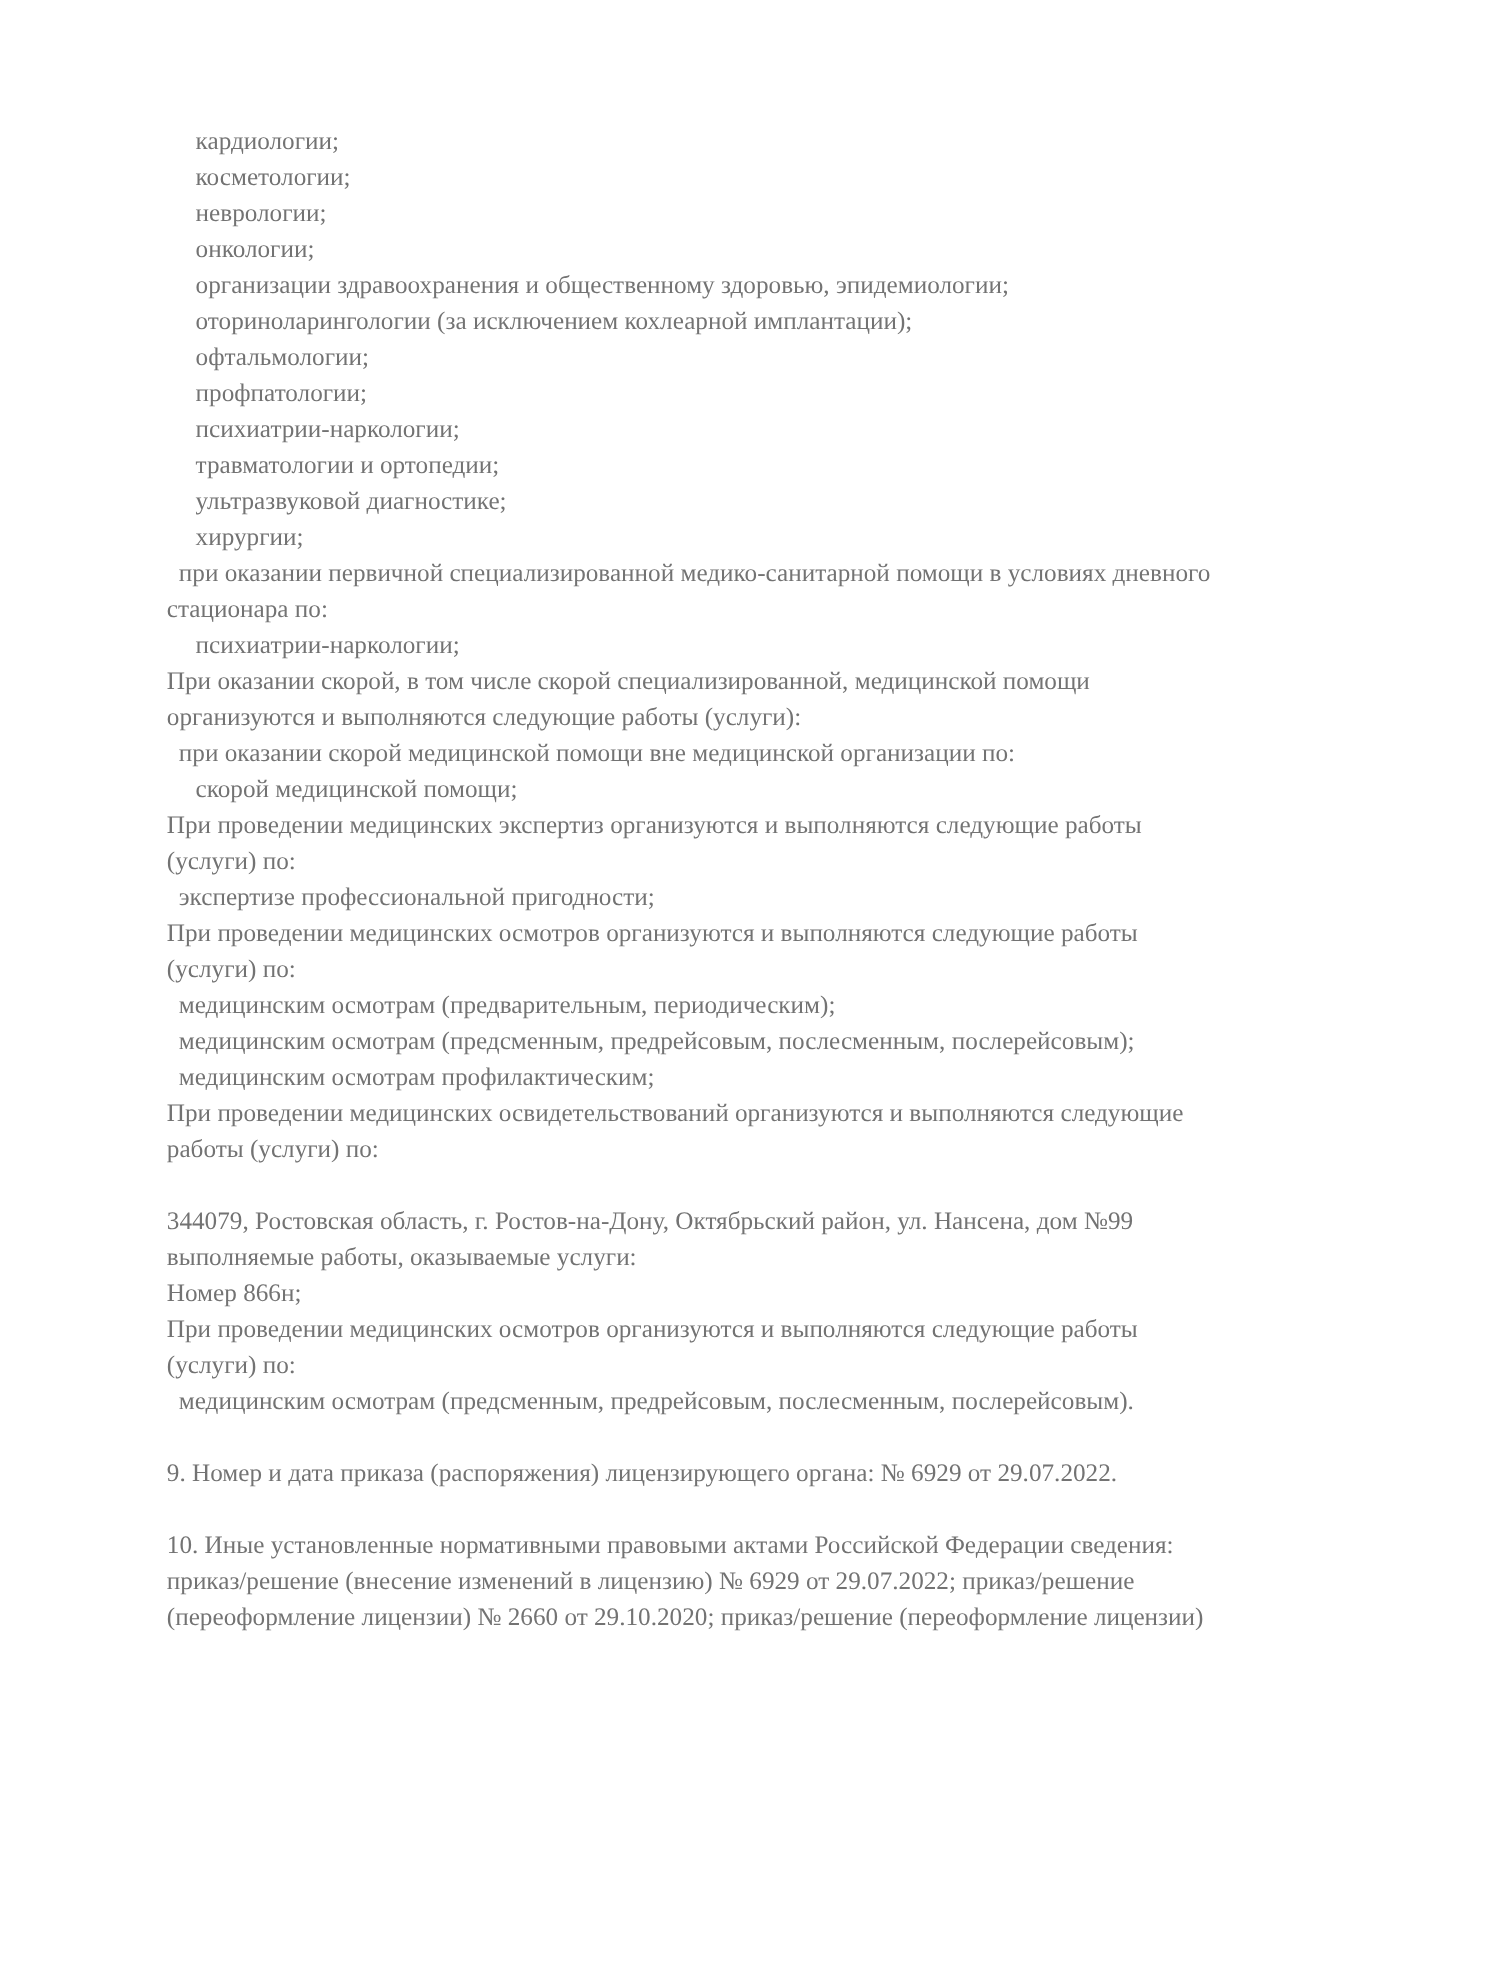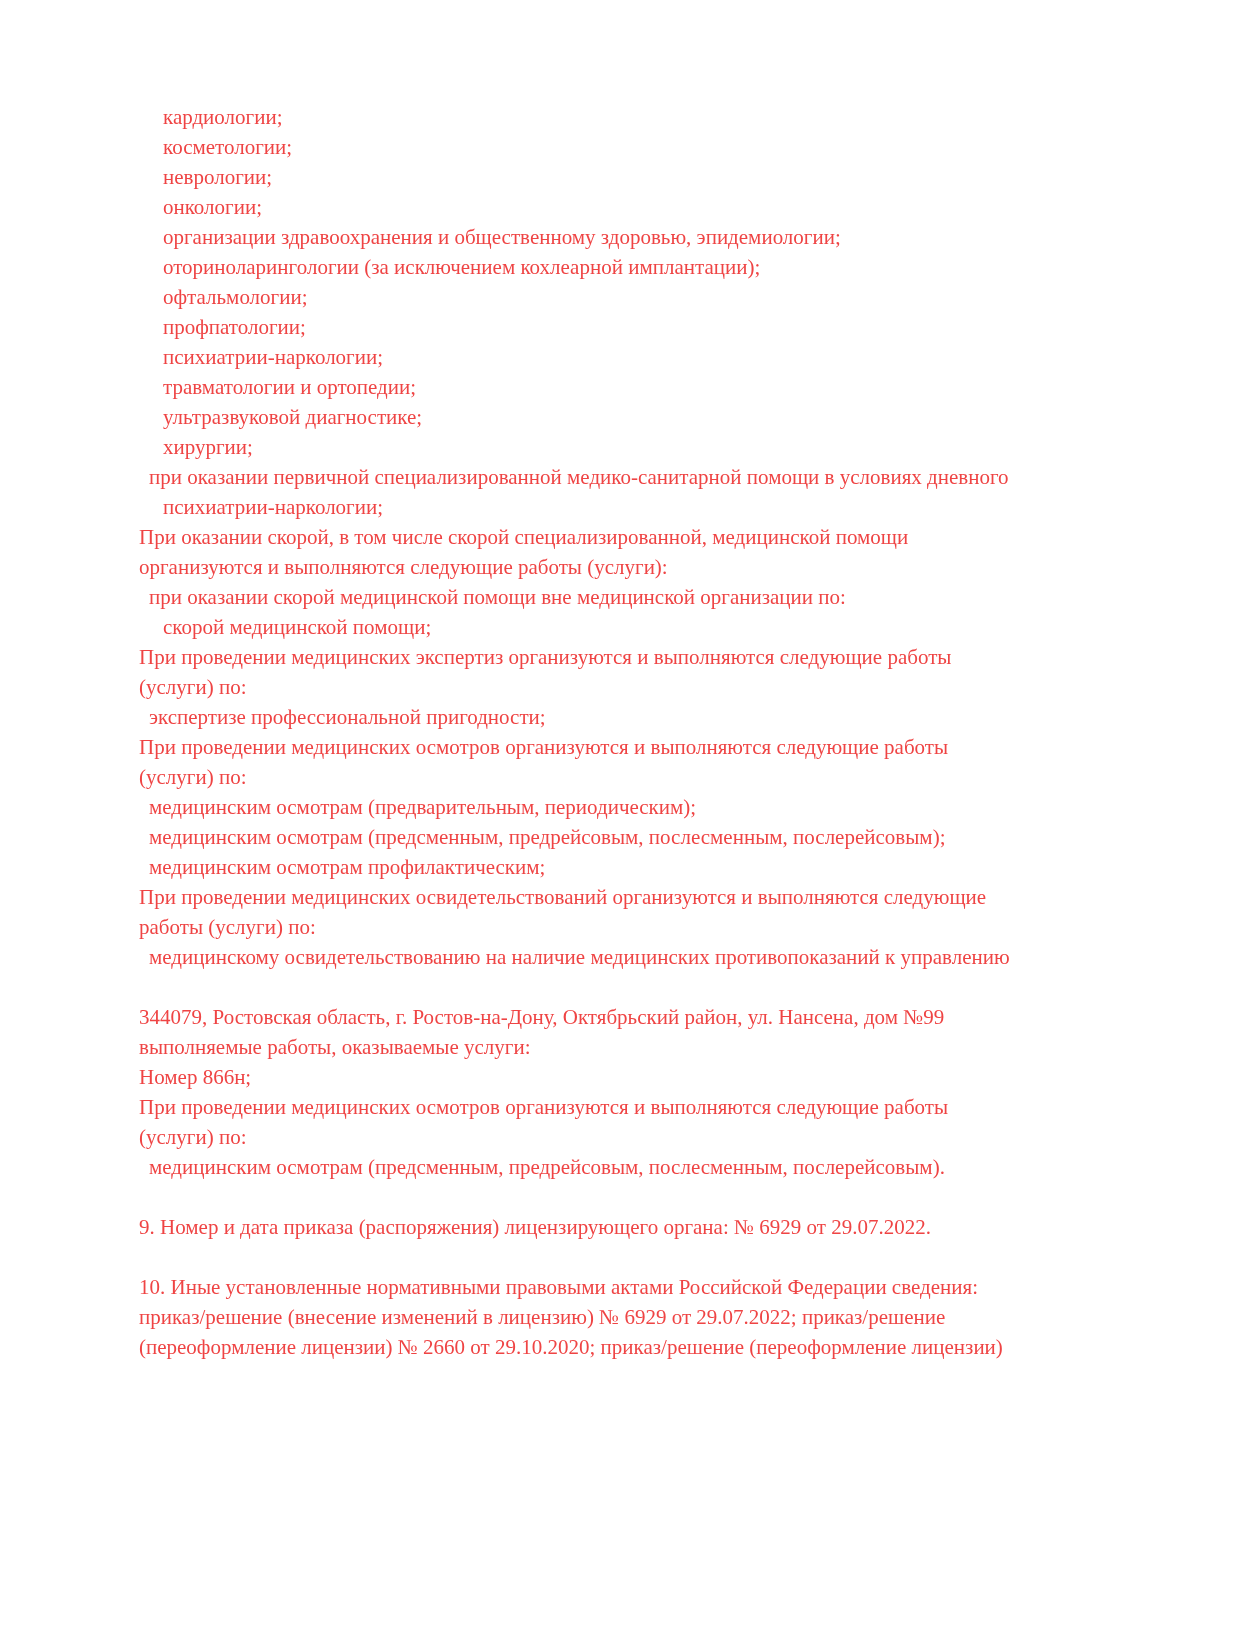--- a/index.html
+++ b/index.html
@@ -16,21 +16,21 @@
     font-family: "Liberation Serif", "DejaVu Serif", serif;
     overflow: hidden;
   }
   .doc {
     position: absolute;
     left: 139px;
     top: 102px;
     width: 985px;
     font-size: 21px;
     line-height: 30px;
-    color: #ef4444;
+    color: #737373;
   }
   .line {
     min-height: 30px;
     white-space: nowrap;
   }
   .indent-0 { padding-left: 0; }
   .indent-1 { padding-left: 10px; }
   .indent-2 { padding-left: 24px; }
 </style>
 </head>
@@ -44,36 +44,36 @@
       <div class="line indent-2">онкологии;</div>
       <div class="line indent-2">организации здравоохранения и общественному здоровью, эпидемиологии;</div>
       <div class="line indent-2">оториноларингологии (за исключением кохлеарной имплантации);</div>
       <div class="line indent-2">офтальмологии;</div>
       <div class="line indent-2">профпатологии;</div>
       <div class="line indent-2">психиатрии-наркологии;</div>
       <div class="line indent-2">травматологии и ортопедии;</div>
       <div class="line indent-2">ультразвуковой диагностике;</div>
       <div class="line indent-2">хирургии;</div>
       <div class="line indent-1">при оказании первичной специализированной медико-санитарной помощи в условиях дневного</div>
+      <div class="line indent-0">стационара по:</div>
       <div class="line indent-2">психиатрии-наркологии;</div>
       <div class="line indent-0">При оказании скорой, в том числе скорой специализированной, медицинской помощи</div>
       <div class="line indent-0">организуются и выполняются следующие работы (услуги):</div>
       <div class="line indent-1">при оказании скорой медицинской помощи вне медицинской организации по:</div>
       <div class="line indent-2">скорой медицинской помощи;</div>
       <div class="line indent-0">При проведении медицинских экспертиз организуются и выполняются следующие работы</div>
       <div class="line indent-0">(услуги) по:</div>
       <div class="line indent-1">экспертизе профессиональной пригодности;</div>
       <div class="line indent-0">При проведении медицинских осмотров организуются и выполняются следующие работы</div>
       <div class="line indent-0">(услуги) по:</div>
       <div class="line indent-1">медицинским осмотрам (предварительным, периодическим);</div>
       <div class="line indent-1">медицинским осмотрам (предсменным, предрейсовым, послесменным, послерейсовым);</div>
       <div class="line indent-1">медицинским осмотрам профилактическим;</div>
       <div class="line indent-0">При проведении медицинских освидетельствований организуются и выполняются следующие</div>
       <div class="line indent-0">работы (услуги) по:</div>
-      <div class="line indent-1">медицинскому освидетельствованию на наличие медицинских противопоказаний к управлению</div>
       <div class="line indent-0">&nbsp;</div>
       <div class="line indent-0">344079, Ростовская область, г. Ростов-на-Дону, Октябрьский район, ул. Нансена, дом №99</div>
       <div class="line indent-0">выполняемые работы, оказываемые услуги:</div>
       <div class="line indent-0">Номер 866н;</div>
       <div class="line indent-0">При проведении медицинских осмотров организуются и выполняются следующие работы</div>
       <div class="line indent-0">(услуги) по:</div>
       <div class="line indent-1">медицинским осмотрам (предсменным, предрейсовым, послесменным, послерейсовым).</div>
       <div class="line indent-0">&nbsp;</div>
       <div class="line indent-0">9. Номер и дата приказа (распоряжения) лицензирующего органа: № 6929 от 29.07.2022.</div>
       <div class="line indent-0">&nbsp;</div>

